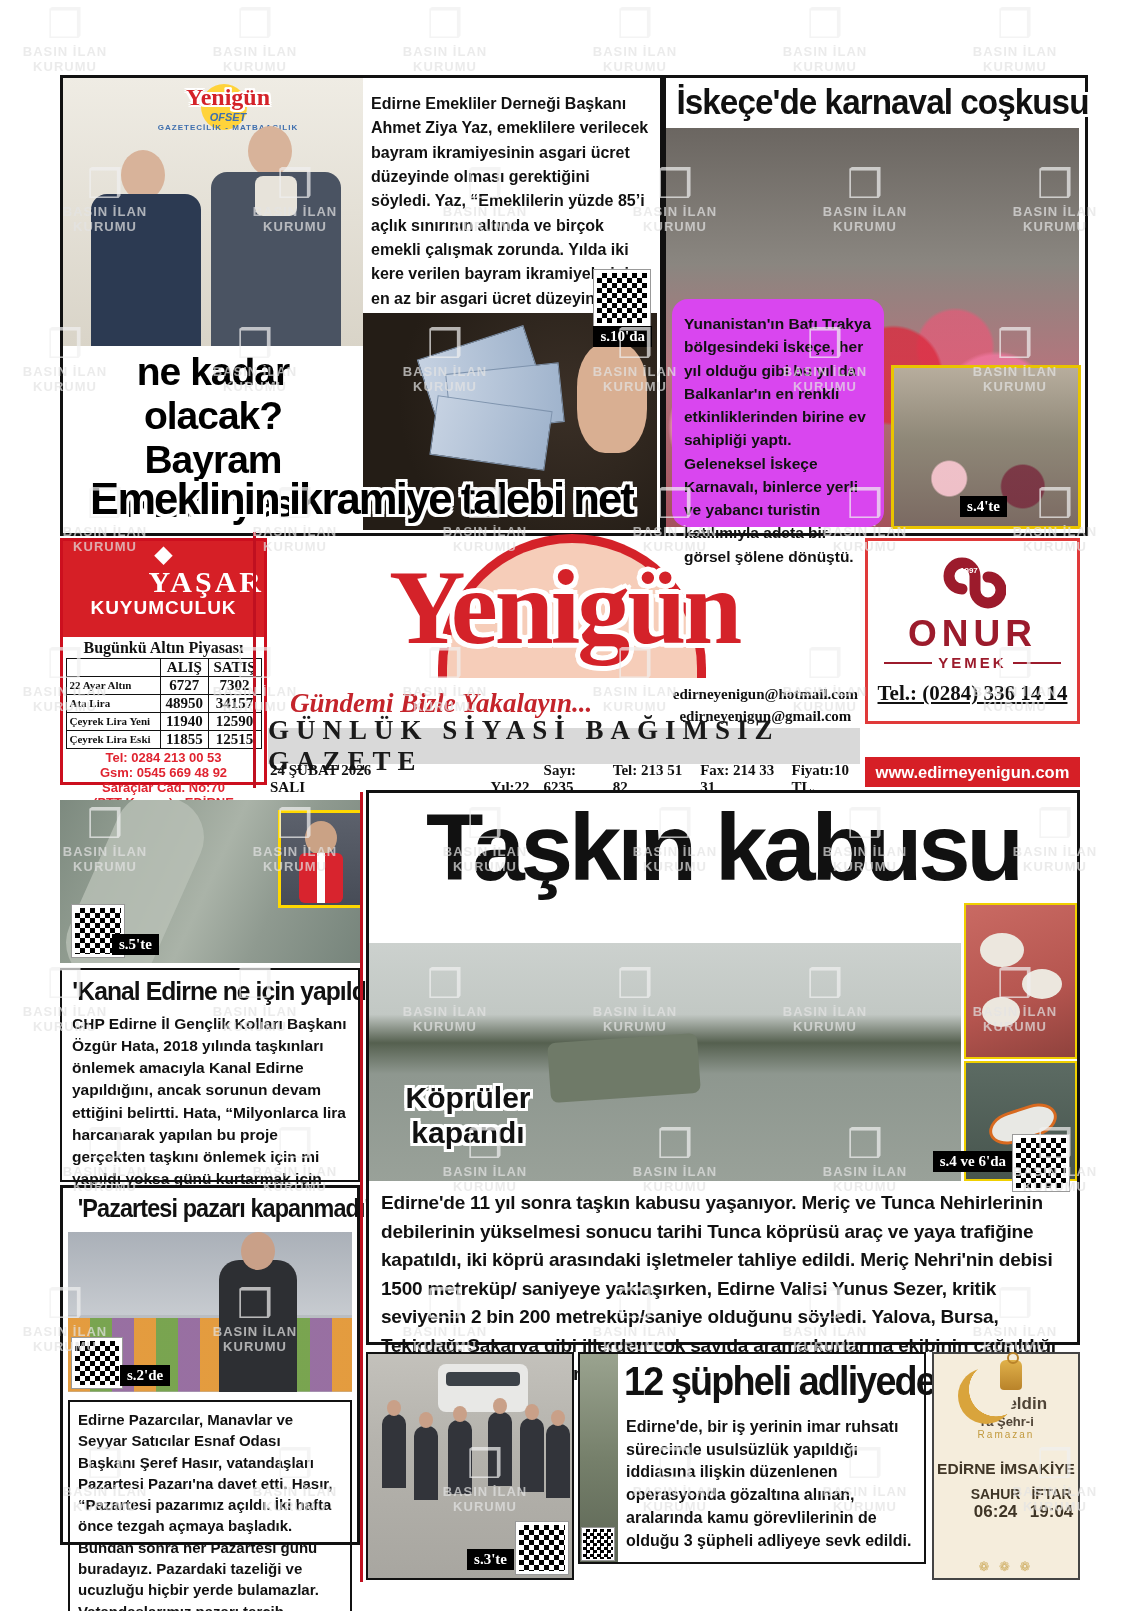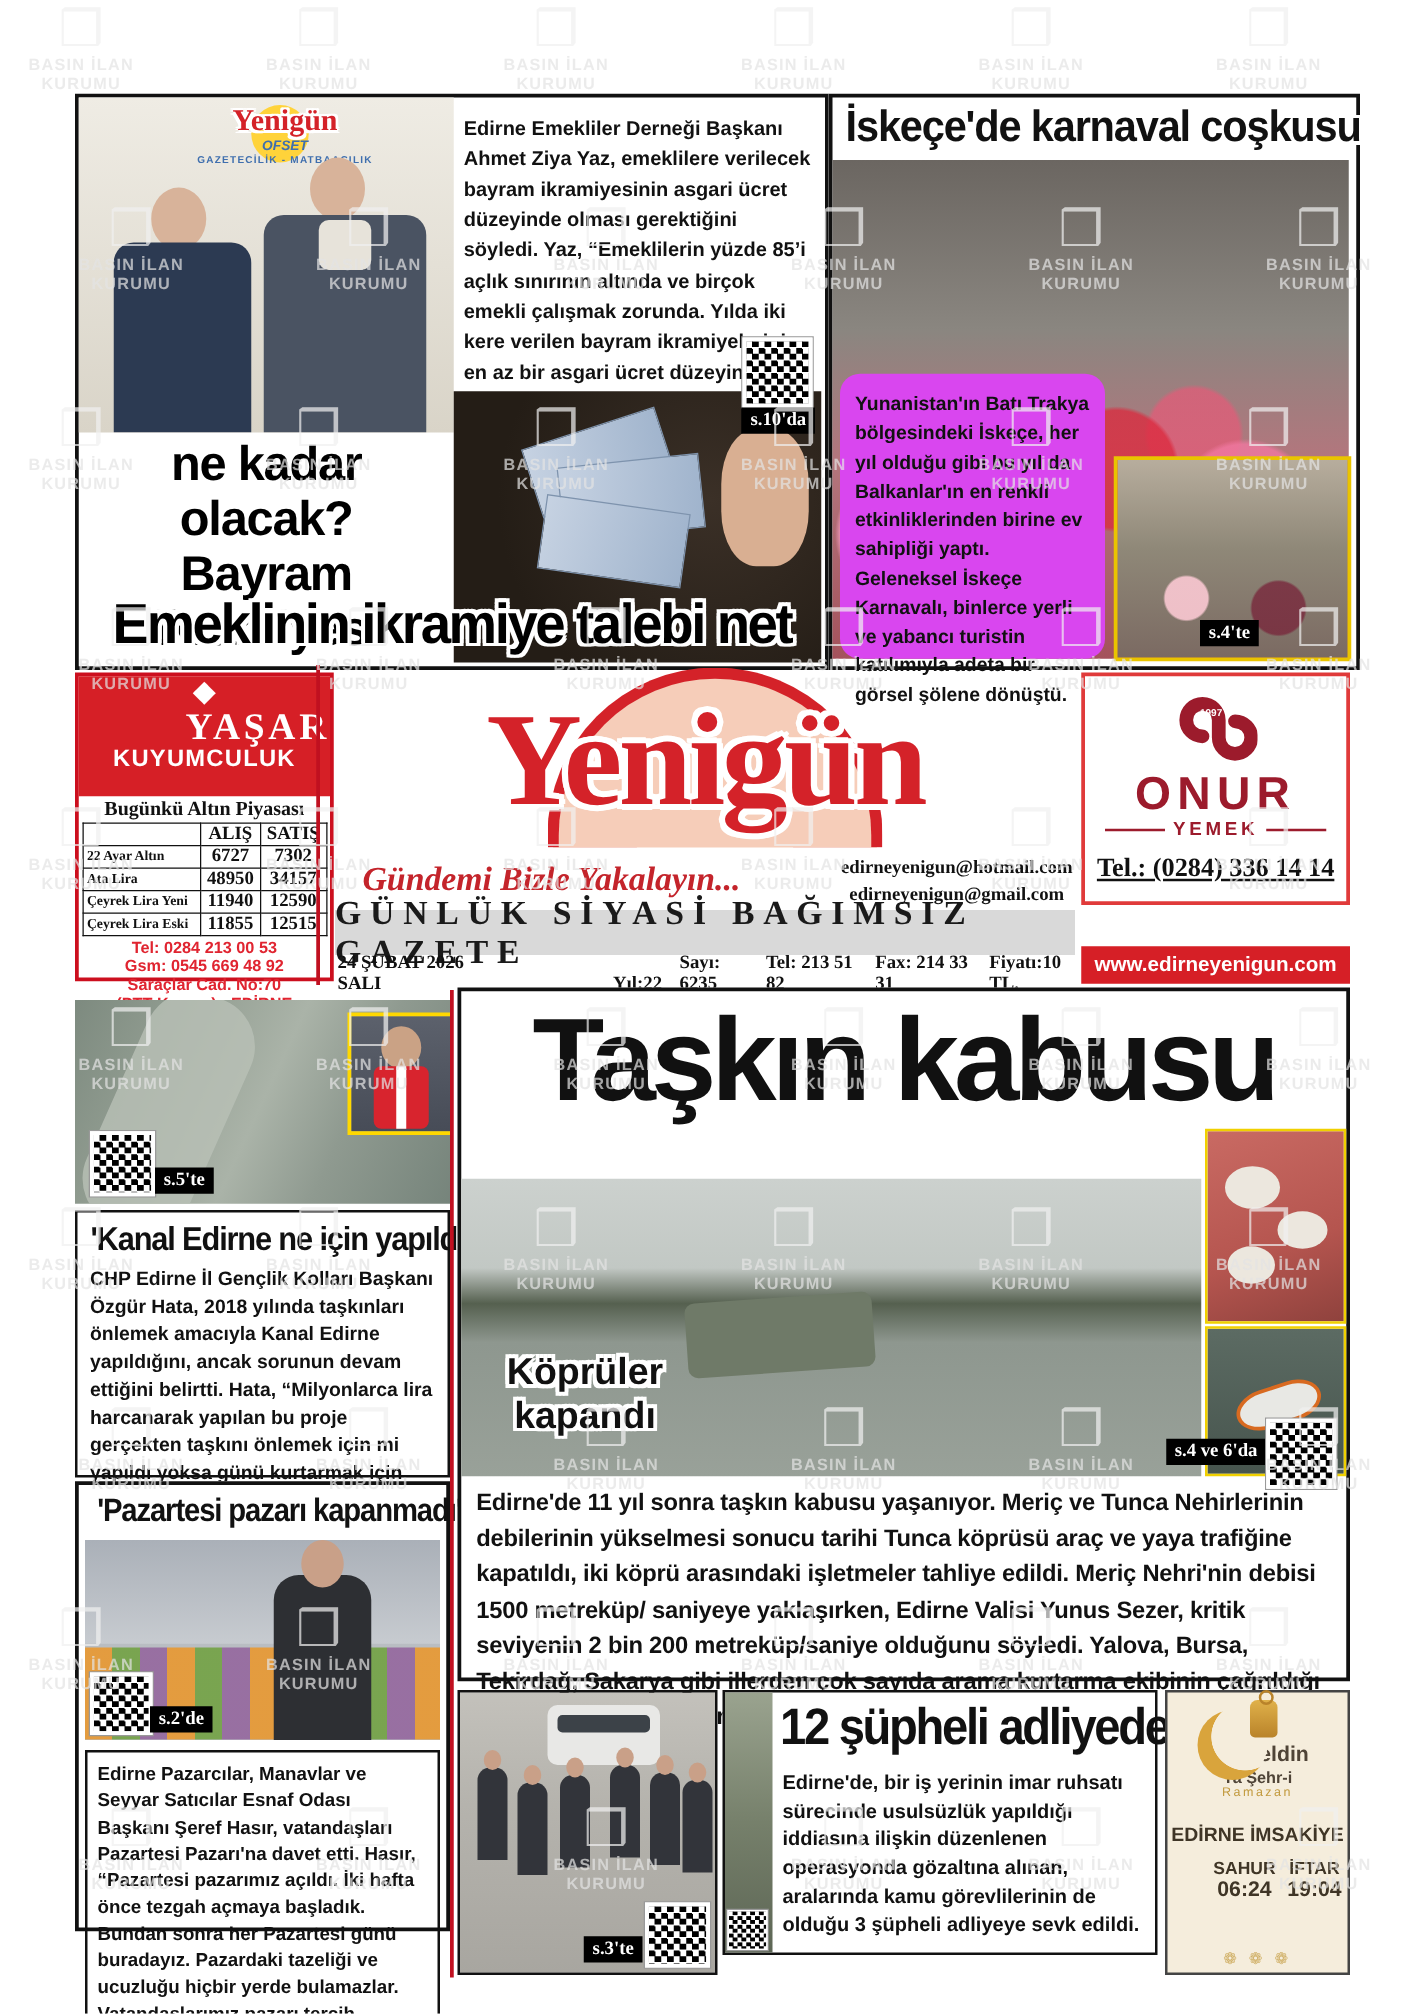--- a/index.html
+++ b/index.html
@@ -296,21 +296,21 @@
   </div>
   <div class="abs" id="website-box">www.edirneyenigun.com</div>
 
   <div class="photo" id="photo-flood-left">
     <div class="flood-river"></div>
     <div class="flood-inset">
       <div class="head" style="left:24px;top:8px;width:32px;height:34px;background:#caa285;"></div>
       <div class="vest"></div>
     </div>
     <div class="qr" style="left:12px;bottom:6px;width:46px;height:46px;"></div>
-    <div class="ptag" style="left:64px;bottom:8px;">s.5'te</div>
+    <div class="ptag" style="left:52px;bottom:8px;">s.5'te</div>
   </div>
 
   <div class="abs" id="box-kanal">
     <div class="kanal-head nb">'Kanal Edirne ne için yapıldı?'</div>
     <div class="kanal-body">CHP Edirne İl Gençlik Kolları Başkanı Özgür Hata, 2018 yılında taşkınları önlemek amacıyla Kanal Edirne yapıldığını, ancak sorunun devam ettiğini belirtti. Hata, “Milyonlarca lira harcanarak yapılan bu proje gerçekten taşkını önlemek için mi yapıldı yoksa günü kurtarmak için mi? Edirne halkı artık geçici açıklamalar değil, kalıcı ve gerçekçi çözümler bekliyor” dedi.</div>
   </div>
 
   <div class="abs" id="box-pazar">
     <div class="pazar-head nb">'Pazartesi pazarı kapanmadı'</div>
     <div class="pazar-photo">

